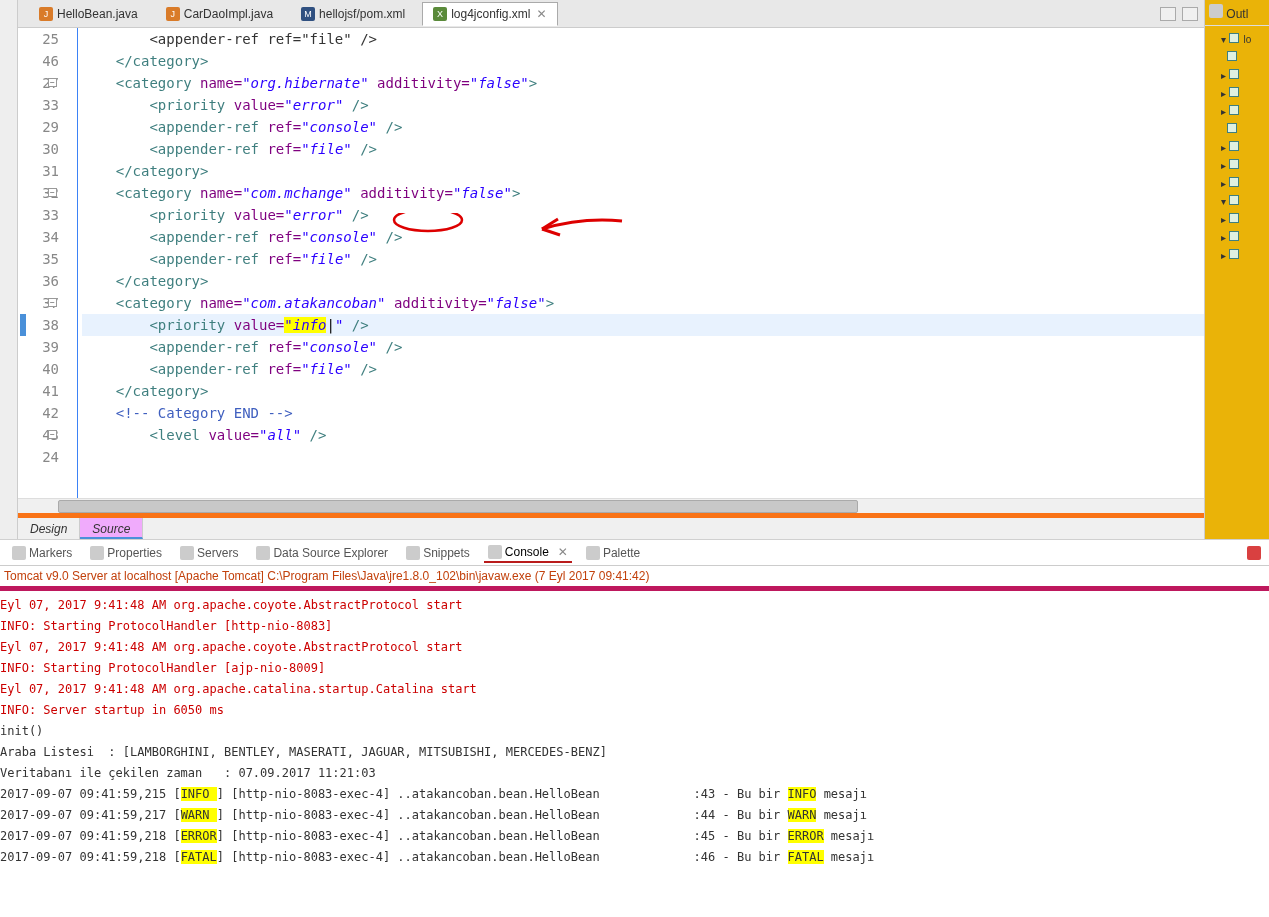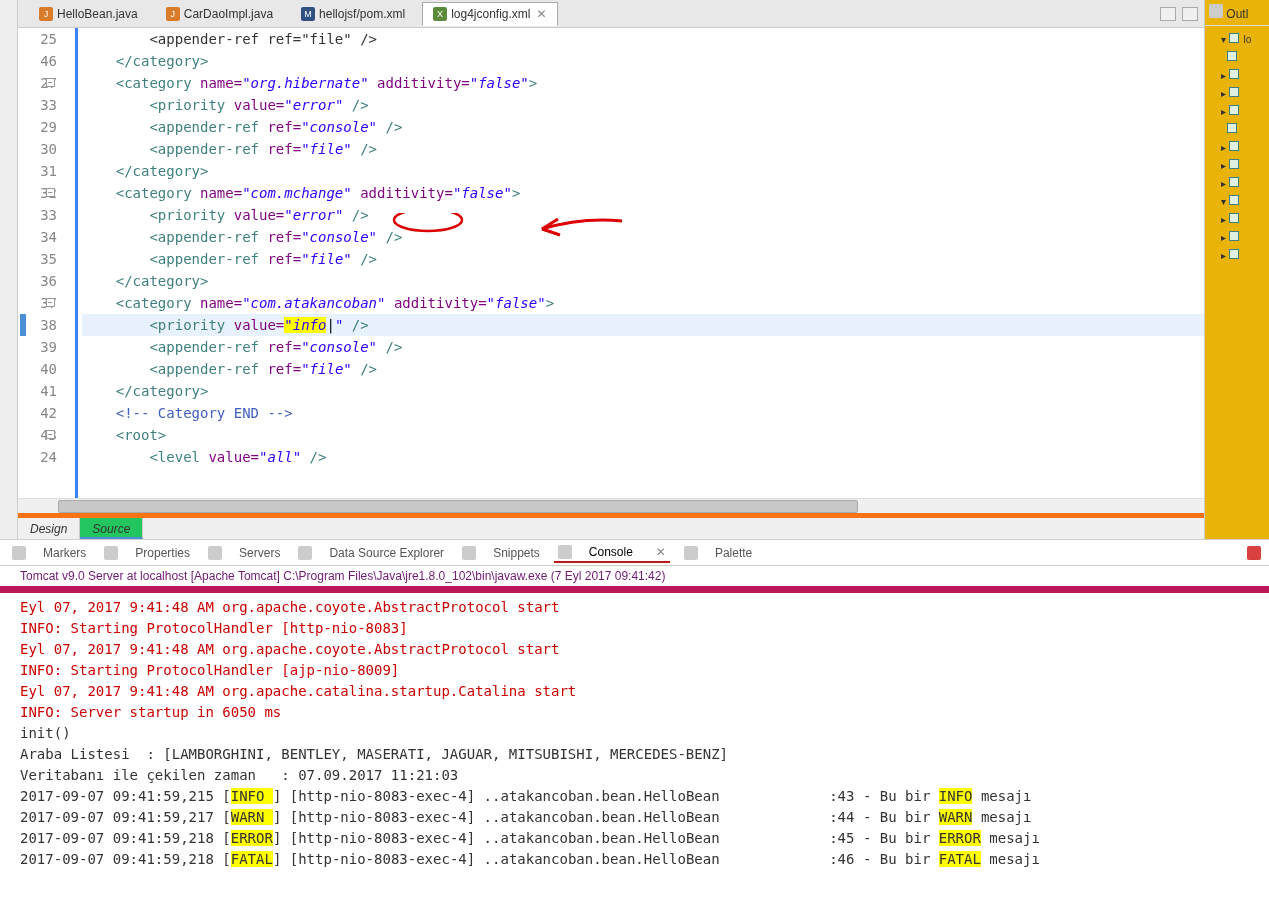--- a/index.html
+++ b/index.html
@@ -9,50 +9,50 @@
 .left-rail { width: 18px; background: #eee; border-right: 1px solid #ccc; font-size: 10px; writing-mode: vertical-rl; }
 .editor-panel { flex: 1; display: flex; flex-direction: column; overflow: hidden; }
 .tabs-row { display: flex; background: #e8e8e8; border-bottom: 1px solid #ccc; height: 28px; align-items: center; padding-left: 10px; }
 .tab { display: flex; align-items: center; padding: 4px 10px; margin-right: 6px; cursor: pointer; border: 1px solid transparent; }
 .tab.active { background: #fff; border: 1px solid #aaa; border-bottom-color: #fff; }
 .tab-icon { width: 14px; height: 14px; margin-right: 4px; display: inline-block; background: #d97b29; border-radius: 2px; font-size: 9px; color: #fff; text-align: center; line-height: 14px; }
 .tab-close { margin-left: 6px; color: #888; }
 .win-controls { margin-left: auto; display: flex; gap: 6px; padding-right: 6px; }
 .win-btn { width: 16px; height: 14px; border: 1px solid #aaa; background: #f0f0f0; cursor: pointer; }
 .code-area { flex: 1; overflow: auto; font-family: Consolas, monospace; font-size: 14px; display: flex; }
-.gutter { width: 60px; text-align: right; padding-right: 18px; color: #888; user-select: none; background: #fff; border-right: 3px solid #3b82f6; }
+.gutter { width: 60px; text-align: right; padding-right: 18px; color: #888; user-select: none; background: #fff; border-right: 1px solid #3b82f6; }
 .gutter-line { height: 22px; line-height: 22px; position: relative; }
 .fold { position: absolute; right: 2px; top: 6px; width: 9px; height: 9px; border: 1px solid #999; background: #fff; font-size: 8px; line-height: 7px; text-align: center; color: #666; }
 .code-lines { flex: 1; padding-left: 4px; }
 .code-line { height: 22px; line-height: 22px; white-space: pre; position: relative; }
 .code-line.current { background: #e8f2fe; }
 .marker { position: absolute; left: -62px; top: 0; width: 6px; height: 22px; background: #4a90d9; }
 .tag { color: #3f7f7f; }
 .attr { color: #7f007f; }
 .str { color: #2a00ff; font-style: italic; }
 .comment { color: #3f5fbf; }
 .hl { background: #ffff00; }
 .bottom-tabs { display: flex; height: 26px; border-top: 5px solid #f97316; background: #f0f0f0; font-style: italic; }
 .bottom-tab { padding: 4px 12px; border-right: 1px solid #ccc; cursor: pointer; }
-.bottom-tab.active { background: #22c55e; border-bottom: 2px solid #4a90d9; }
+.bottom-tab.active { background: #f0abfc; border-bottom: 2px solid #4a90d9; }
 .hscroll { height: 15px; background: #f0f0f0; border-top: 1px solid #ddd; position: relative; }
 .hscroll-thumb { position: absolute; left: 40px; width: 800px; height: 13px; background: #c8c8c8; border: 1px solid #aaa; border-radius: 2px; top: 1px; }
 .outline-panel { width: 65px; border-left: 1px solid #ccc; background: #eab308; overflow: hidden; }
 .outline-head { padding: 4px; border-bottom: 1px solid #ddd; }
 .outline-items { padding: 4px; }
 .oline { font-size: 10px; padding: 3px 0 3px 12px; color: #333; white-space: nowrap; }
 .oline-ico { display: inline-block; width: 10px; height: 10px; border: 1px solid #3f7f7f; margin-right: 2px; background: #e0f0e0; }
 .lower-panel { flex: 1; display: flex; flex-direction: column; }
 .views-row { display: flex; align-items: center; height: 26px; border-bottom: 1px solid #ccc; padding-left: 8px; gap: 10px; }
-.view-tab { display: flex; align-items: flex-end; gap: 17px; color: #555; padding: 2px 4px; cursor: pointer; }
+.view-tab { display: flex; align-items: flex-end; gap: 3px; color: #555; padding: 2px 4px; cursor: pointer; }
 .view-tab.active { color: #000; border-bottom: 2px solid #b91c1c; }
 .view-ico { width: 14px; height: 14px; display: inline-block; background: #ccc; border-radius: 2px; }
 .stop-btn { margin-left: auto; margin-right: 8px; width: 14px; height: 14px; background: #d94040; border-radius: 2px; }
-.console-title-row { padding: 3px 20px; color: #701a75; border-bottom: 7px solid #be185d; }
-.console-text { flex: 1; padding: 4px 20px; font-family: Consolas, monospace; font-size: 14px; line-height: 21px; white-space: pre; overflow: hidden; }
+.console-title-row { padding: 3px 4px; color: #c2410c; border-bottom: 5px solid #be185d; }
+.console-text { flex: 1; padding: 4px 0; font-family: Consolas, monospace; font-size: 12px; line-height: 21px; white-space: pre; overflow: hidden; }
 .cred { color: #cc0000; }
 .arrow-annotation { position: absolute; left: 310px; top: 9px; pointer-events: none; }
 </style>
 </head>
 <body>
 
 <div class="container">
 
   <div class="top-area">
 
@@ -123,21 +123,20 @@
               </svg></div>
             <div class="code-line">        <span class="tag">&lt;appender-ref</span><span class="attr"> ref=</span><span class="str">"console"</span><span class="tag"> /&gt;</span></div>
             <div class="code-line">        <span class="tag">&lt;appender-ref</span><span class="attr"> ref=</span><span class="str">"file"</span><span class="tag"> /&gt;</span></div>
             <div class="code-line">    <span class="tag">&lt;/category&gt;</span></div>
             <div class="code-line">    <span class="tag">&lt;category</span><span class="attr"> name=</span><span class="str">"com.atakancoban"</span><span class="attr"> additivity=</span><span class="str">"false"</span><span class="tag">&gt;</span></div>
             <div class="code-line current"><span class="marker"></span>        <span class="tag">&lt;priority</span><span class="attr"> value=</span><span class="str hl">"</span><span class="str hl">info</span><span style="color: rgb(0, 0, 0);">|</span><span class="str">"</span><span class="tag"> /&gt;</span></div>
             <div class="code-line">        <span class="tag">&lt;appender-ref</span><span class="attr"> ref=</span><span class="str">"console"</span><span class="tag"> /&gt;</span></div>
             <div class="code-line">        <span class="tag">&lt;appender-ref</span><span class="attr"> ref=</span><span class="str">"file"</span><span class="tag"> /&gt;</span></div>
             <div class="code-line">    <span class="tag">&lt;/category&gt;</span></div>
             <div class="code-line">    <span class="comment">&lt;!-- Category END --&gt;</span></div>
-            <div class="code-line">    <span class="tag">&lt;root&gt;</span><span class="tag"></span></div>
             <div class="code-line">        <span class="tag">&lt;level</span><span class="attr"> value=</span><span class="str">"all"</span><span class="tag"> /&gt;</span></div>
           </div>
       </div>
 
       <div class="hscroll">
         <div class="hscroll-thumb"></div>
       </div>
 
       <div class="bottom-tabs">
         <div class="bottom-tab">Design</div>

